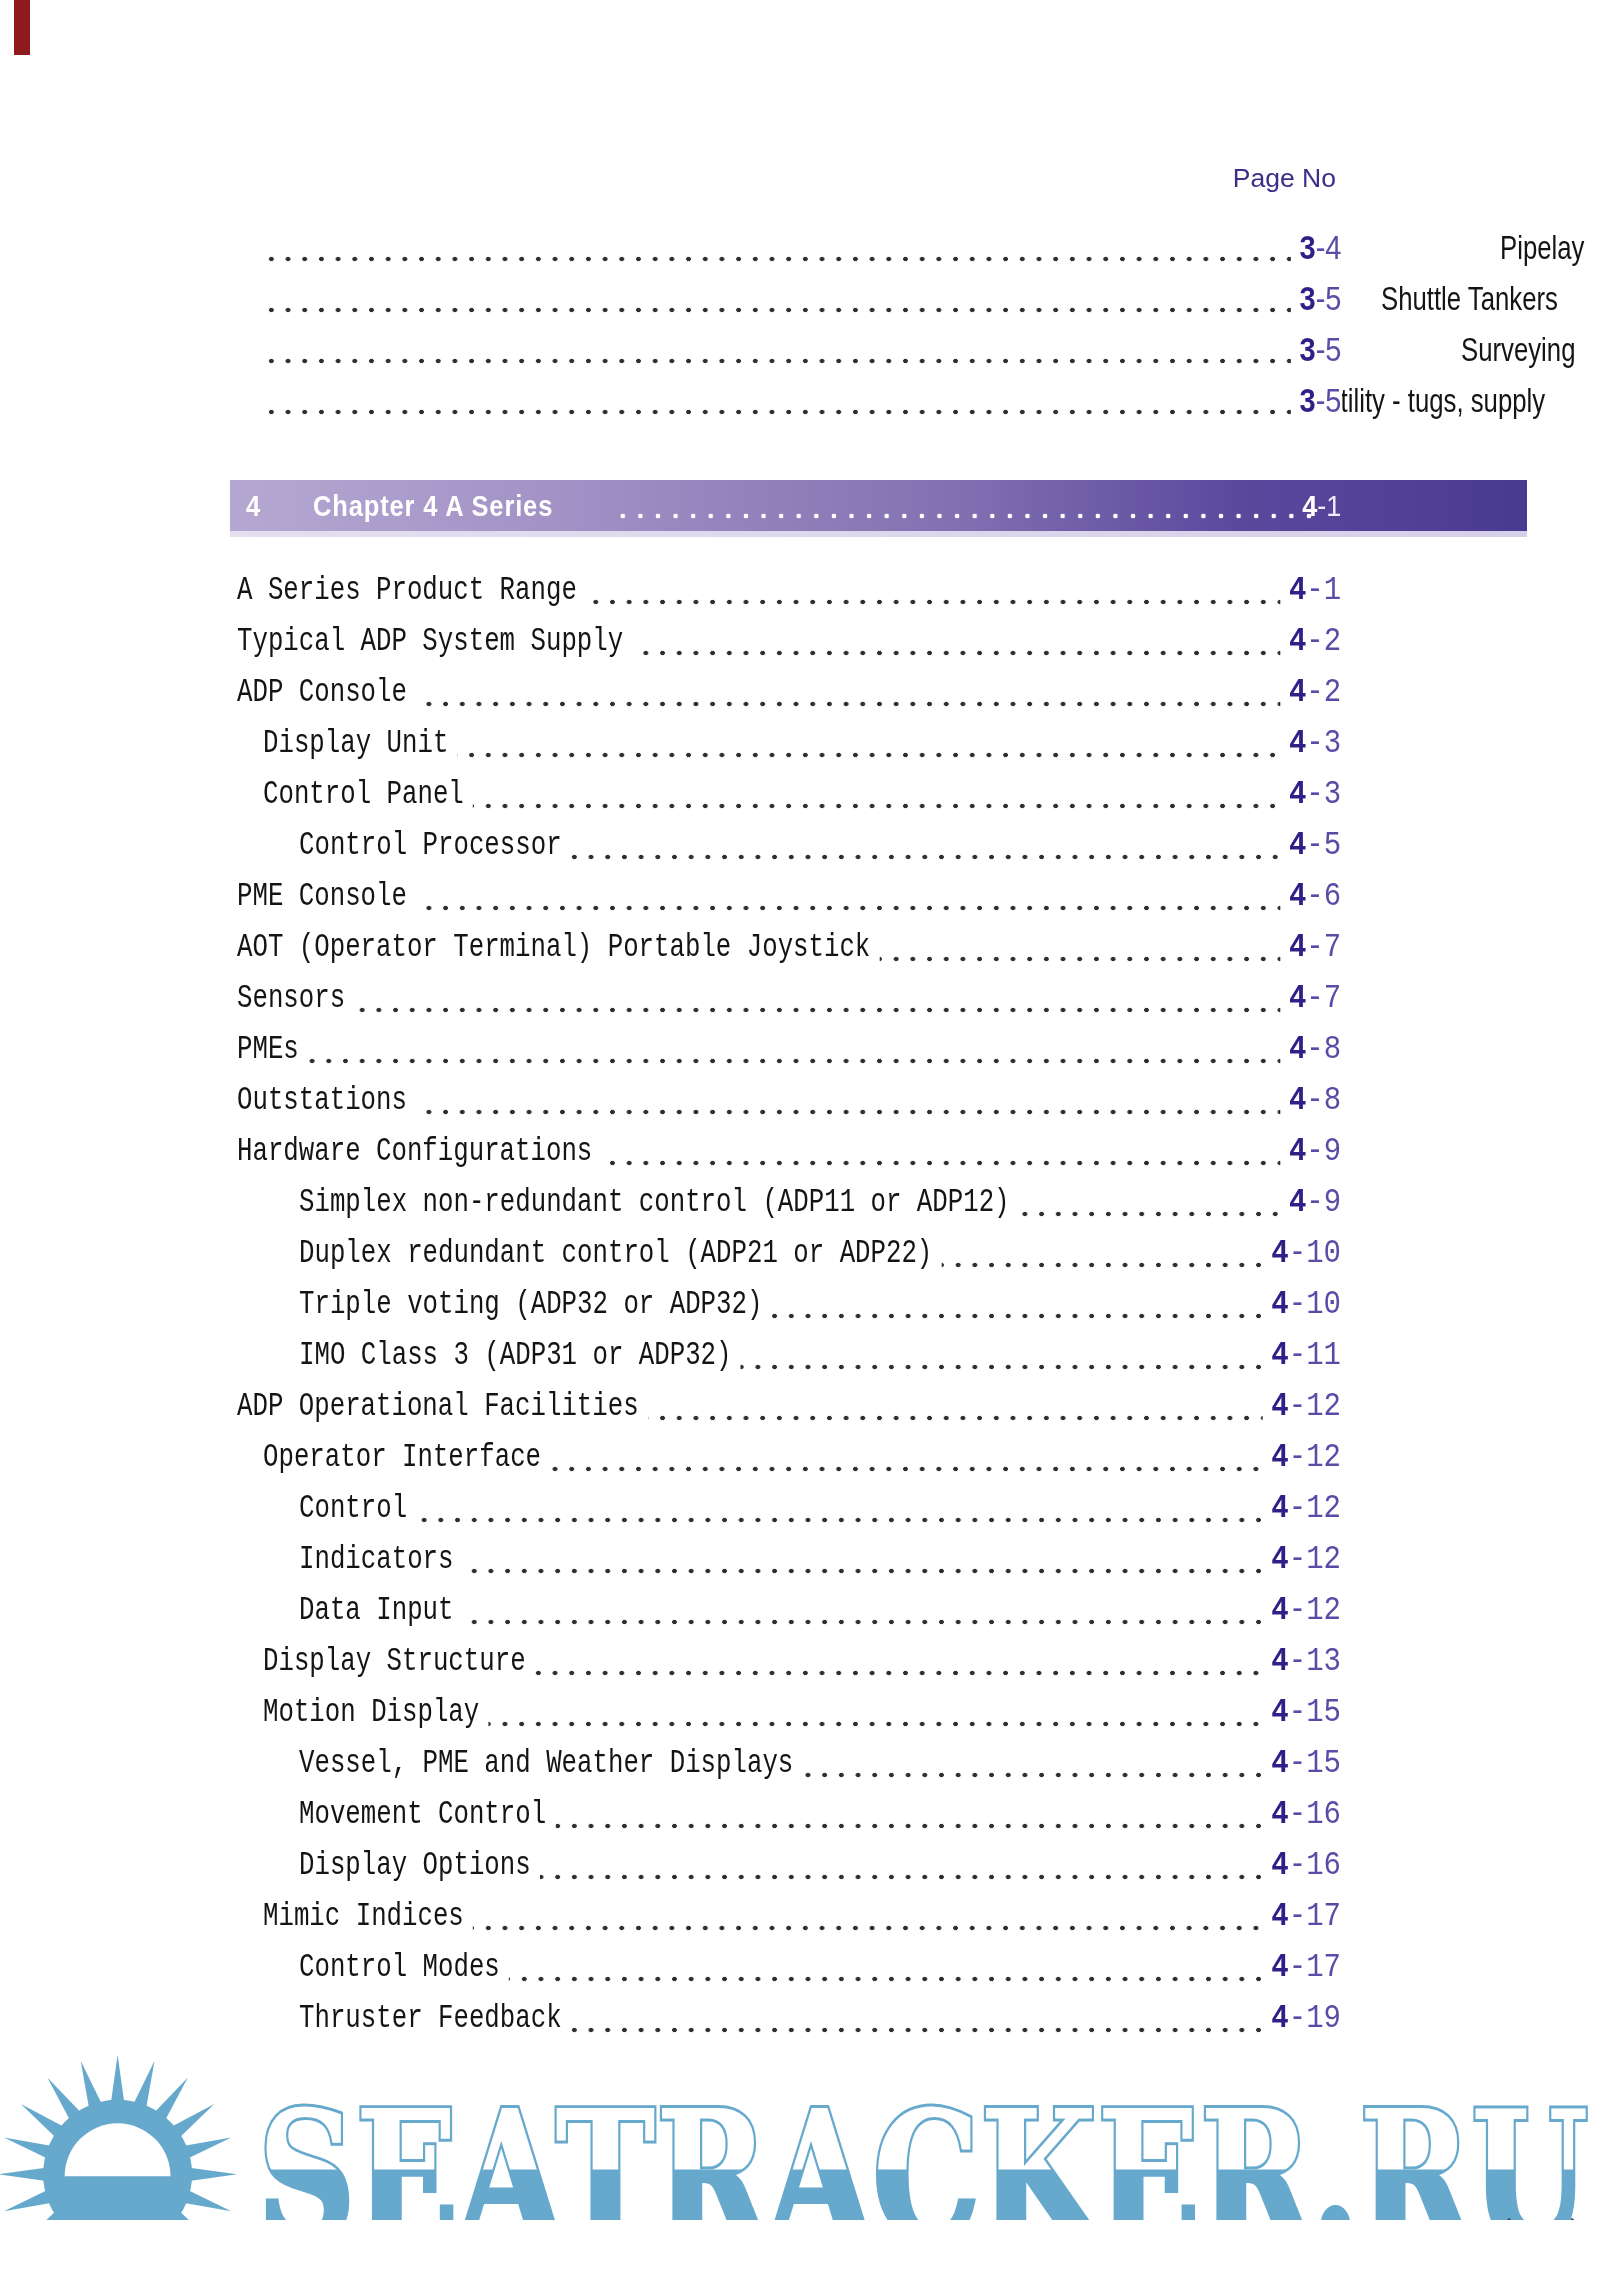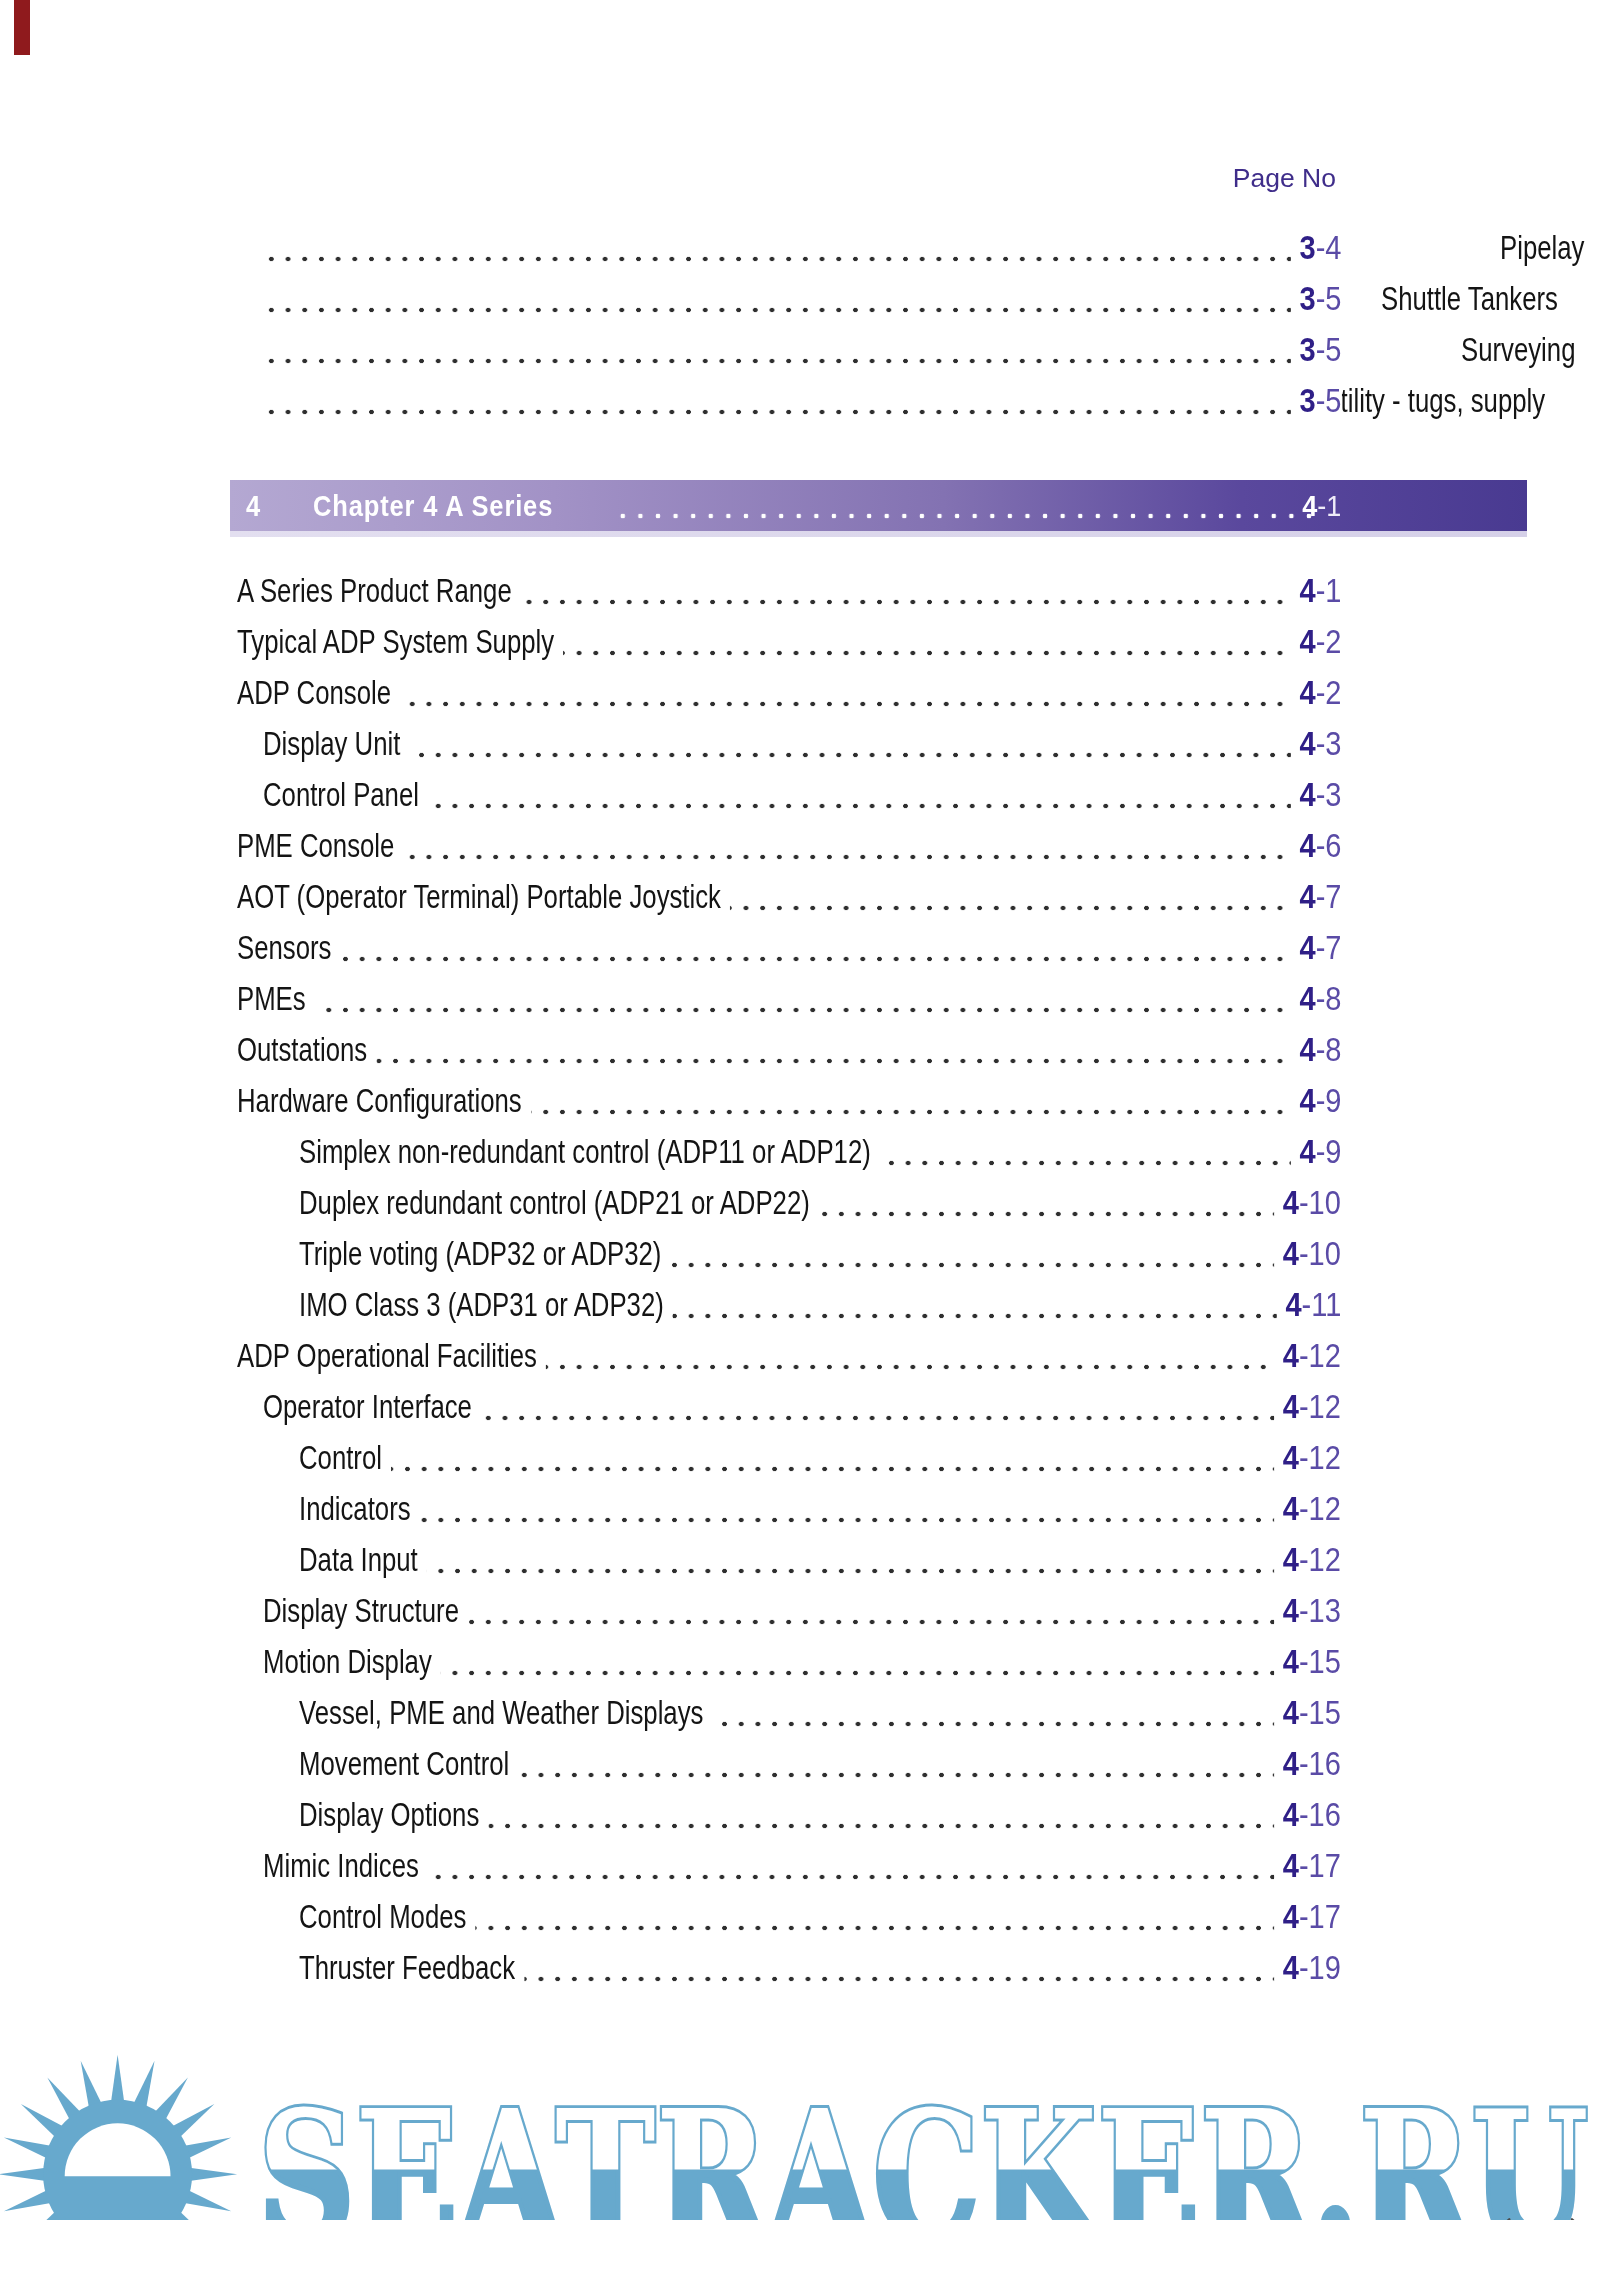--- a/index.html
+++ b/index.html
@@ -8,21 +8,21 @@
 
   
   .redmark{position:absolute;left:13.7px;top:0;width:16.7px;height:55px;background:#8f1a1d;}
 
   
   .pageno-head{position:absolute;top:163px;right:284px;font-size:26.5px;color:#3f2d8a;}
 
   
   .list{position:absolute;left:0;right:0;}
   #pre-list{top:222px;text-align:right;}
-  #main-list{top:565px;}
+  #main-list{top:565px;font-family:Liberation Mono, monospace;}
   .row{position:relative;height:51px;line-height:51px;font-size:33px;white-space:nowrap;}
   .row.l0{padding-left:237px;} .row.l0>.dots{left:237px;}
   .row.l1{padding-left:263px;} .row.l1>.dots{left:263px;}
   .row.l2{padding-left:299px;} .row.l2>.dots{left:299px;}
   .dots{position:absolute;right:292px;bottom:10.8px;height:5.9px;
         background-image:radial-gradient(circle,#2e2e2e 2.1px,rgba(0,0,0,0) 2.5px);
         background-size:16.7px 5.9px;background-repeat:repeat-x;background-position:left center;}
   .lbl{position:relative;z-index:1;display:inline-block;background:#fff;padding-right:11.8px;
        transform:scaleX(.78);transform-origin:0 50%;color:#141414;}
   .pg{position:absolute;z-index:1;right:279px;top:0;background:#fff;padding-left:9.8px;
@@ -75,20 +75,21 @@
     <span class="barpg"><span class="bold">4</span><span class="lite">-1</span></span>
   </div>
   <div class="chapbar-reflection"></div>
 
   <div class="list" id="main-list">
       <div class="row l0"><div class="dots"></div><span class="lbl">A Series Product Range</span><span class="pg"><span class="pgb">4</span><span class="pgs">-1</span></span></div>
       <div class="row l0"><div class="dots"></div><span class="lbl">Typical ADP System Supply</span><span class="pg"><span class="pgb">4</span><span class="pgs">-2</span></span></div>
       <div class="row l0"><div class="dots"></div><span class="lbl">ADP Console</span><span class="pg"><span class="pgb">4</span><span class="pgs">-2</span></span></div>
       <div class="row l1"><div class="dots"></div><span class="lbl">Display Unit</span><span class="pg"><span class="pgb">4</span><span class="pgs">-3</span></span></div>
       <div class="row l1"><div class="dots"></div><span class="lbl">Control Panel</span><span class="pg"><span class="pgb">4</span><span class="pgs">-3</span></span></div>
+      <div class="row l2"><div class="dots"></div><span class="lbl">Control Processor</span><span class="pg"><span class="pgb">4</span><span class="pgs">-5</span></span></div>
       <div class="row l0"><div class="dots"></div><span class="lbl">PME Console</span><span class="pg"><span class="pgb">4</span><span class="pgs">-6</span></span></div>
       <div class="row l0"><div class="dots"></div><span class="lbl">AOT (Operator Terminal) Portable Joystick</span><span class="pg"><span class="pgb">4</span><span class="pgs">-7</span></span></div>
       <div class="row l0"><div class="dots"></div><span class="lbl">Sensors</span><span class="pg"><span class="pgb">4</span><span class="pgs">-7</span></span></div>
       <div class="row l0"><div class="dots"></div><span class="lbl">PMEs</span><span class="pg"><span class="pgb">4</span><span class="pgs">-8</span></span></div>
       <div class="row l0"><div class="dots"></div><span class="lbl">Outstations</span><span class="pg"><span class="pgb">4</span><span class="pgs">-8</span></span></div>
       <div class="row l0"><div class="dots"></div><span class="lbl">Hardware Configurations</span><span class="pg"><span class="pgb">4</span><span class="pgs">-9</span></span></div>
       <div class="row l2"><div class="dots"></div><span class="lbl">Simplex non-redundant control (ADP11 or ADP12)</span><span class="pg"><span class="pgb">4</span><span class="pgs">-9</span></span></div>
       <div class="row l2"><div class="dots"></div><span class="lbl">Duplex redundant control (ADP21 or ADP22)</span><span class="pg"><span class="pgb">4</span><span class="pgs">-10</span></span></div>
       <div class="row l2"><div class="dots"></div><span class="lbl">Triple voting (ADP32 or ADP32)</span><span class="pg"><span class="pgb">4</span><span class="pgs">-10</span></span></div>
       <div class="row l2"><div class="dots"></div><span class="lbl">IMO Class 3 (ADP31 or ADP32)</span><span class="pg"><span class="pgb">4</span><span class="pgs">-11</span></span></div>

